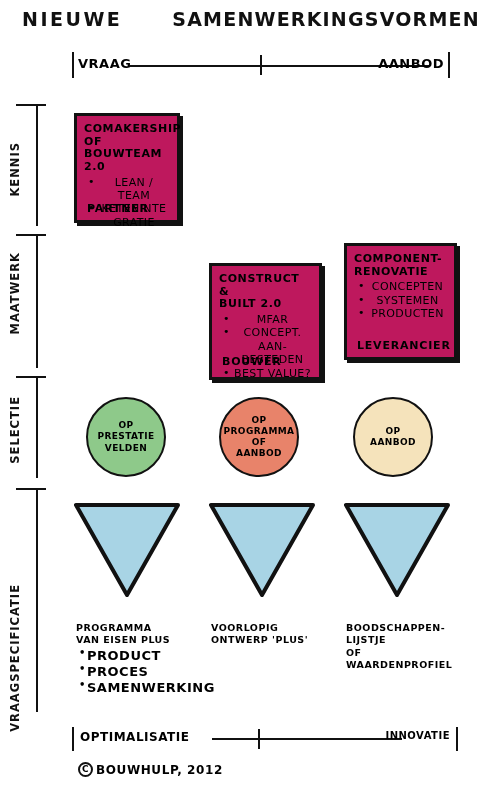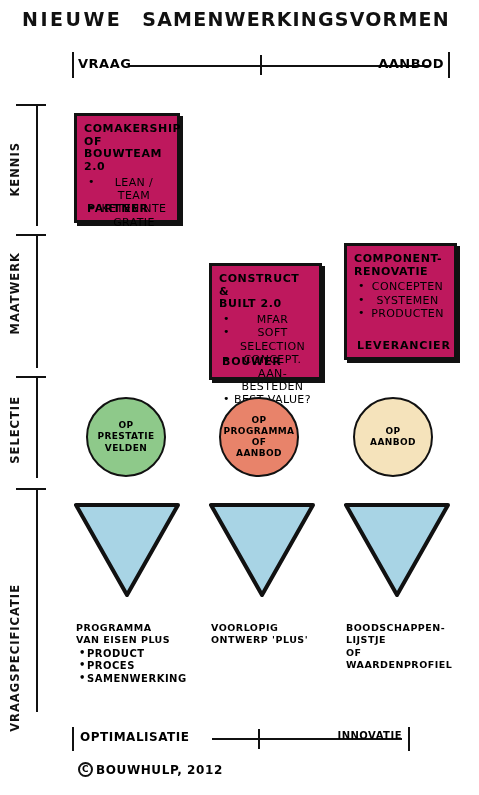--- a/index.html
+++ b/index.html
@@ -9,21 +9,21 @@
     font-family: "DejaVu Sans", sans-serif;
     position: relative;
     overflow: hidden;
   }
   .hand { font-weight: bold; letter-spacing: 0.5px; text-transform: uppercase; }
 
   
   #title {
     position: absolute; left: 22px; top: 8px; width: 440px;
     font-size: 19px; letter-spacing: 2.5px; color: #111;
-    display: flex; gap: 20px;
+    display: flex; gap: 50px;
   }
   #title .t2 { letter-spacing: 1.2px; }
 
   
   #top-axis { position: absolute; left: 72px; top: 52px; width: 378px; height: 26px; }
   #top-axis .line { position: absolute; left: 58px; top: 13px; width: 300px; height: 2px; background: #111; }
   #top-axis .cap-l { position: absolute; left: 0px; top: 0px; width: 2px; height: 26px; background: #111; }
   #top-axis .cap-r { position: absolute; right: 0px; top: 0px; width: 2px; height: 26px; background: #111; }
   #top-axis .tick { position: absolute; left: 188px; top: 3px; width: 2px; height: 20px; background: #111; }
   #top-axis .lbl-l { position: absolute; left: 6px; top: 4px; font-size: 13px; }
@@ -62,25 +62,25 @@
   .circle span { font-size: 9px; line-height: 1.25; letter-spacing: 0.4px; font-weight: bold; text-transform: uppercase; padding: 0 4px; }
 
   
   .tri { position: absolute; width: 106px; height: 96px; }
   .tri svg { display: block; }
 
   
   .cap { position: absolute; font-size: 9.5px; line-height: 1.3; letter-spacing: 0.5px; }
   .cap .ct { white-space: pre-line; }
   .cap ul { list-style: none; margin: 1px 0 0 3px; }
-  .cap li { position: relative; padding-left: 8px; font-size: 10px; line-height: 1.25; }
+  .cap li { position: relative; padding-left: 8px; font-size: 13px; line-height: 1.25; }
   .cap li:before { content: "\2022"; position: absolute; left: 0; top: -1px; font-size: 10px; }
 
   
-  #bot-axis { position: absolute; left: 72px; top: 727px; width: 338px; height: 24px; }
+  #bot-axis { position: absolute; left: 72px; top: 727px; width: 386px; height: 24px; }
   #bot-axis .line { position: absolute; left: 140px; top: 11px; width: 190px; height: 2px; background: #111; }
   #bot-axis .cap-l { position: absolute; left: 0px; top: 0px; width: 2px; height: 24px; background: #111; }
   #bot-axis .cap-r { position: absolute; right: 0px; top: 0px; width: 2px; height: 24px; background: #111; }
   #bot-axis .tick { position: absolute; left: 186px; top: 2px; width: 2px; height: 20px; background: #111; }
   #bot-axis .lbl-l { position: absolute; left: 8px; top: 3px; font-size: 12px; }
   #bot-axis .lbl-r { position: absolute; right: 8px; top: 3px; font-size: 10px; }
 
   #copyright { position: absolute; left: 78px; top: 762px; font-size: 12px; letter-spacing: 0.6px; display: flex; align-items: center; gap: 3px; }
   #copyright .cmark { display: inline-block; width: 15px; height: 15px; border: 2px solid #111; border-radius: 50%; font-size: 9px; line-height: 11px; text-align: center; }
 </style>
@@ -127,21 +127,20 @@
 GRATIE</li>
   </ul>
   <div class="role hand">PARTNER</div>
 </div>
 
 <div class="box" style="left:209px; top:243px; width:113px; height:117px;margin-top:20px;">
   <div class="bt hand ct" style="white-space:pre-line;">CONSTRUCT &amp;
 BUILT      2.0</div>
   <ul>
     <li>MFAR</li>
-    <li>SOFT SELECTION</li>
     <li style="white-space:pre-line;">CONCEPT. AAN-
 BESTEDEN</li>
     <li>BEST VALUE?</li>
   </ul>
   <div class="role hand" style="bottom:9px;">BOUWER</div>
 </div>
 
 <div class="box" style="left:344px; top:243px; width:113px; height:117px;">
   <div class="bt hand ct" style="white-space:pre-line;">COMPONENT-
 RENOVATIE</div>

